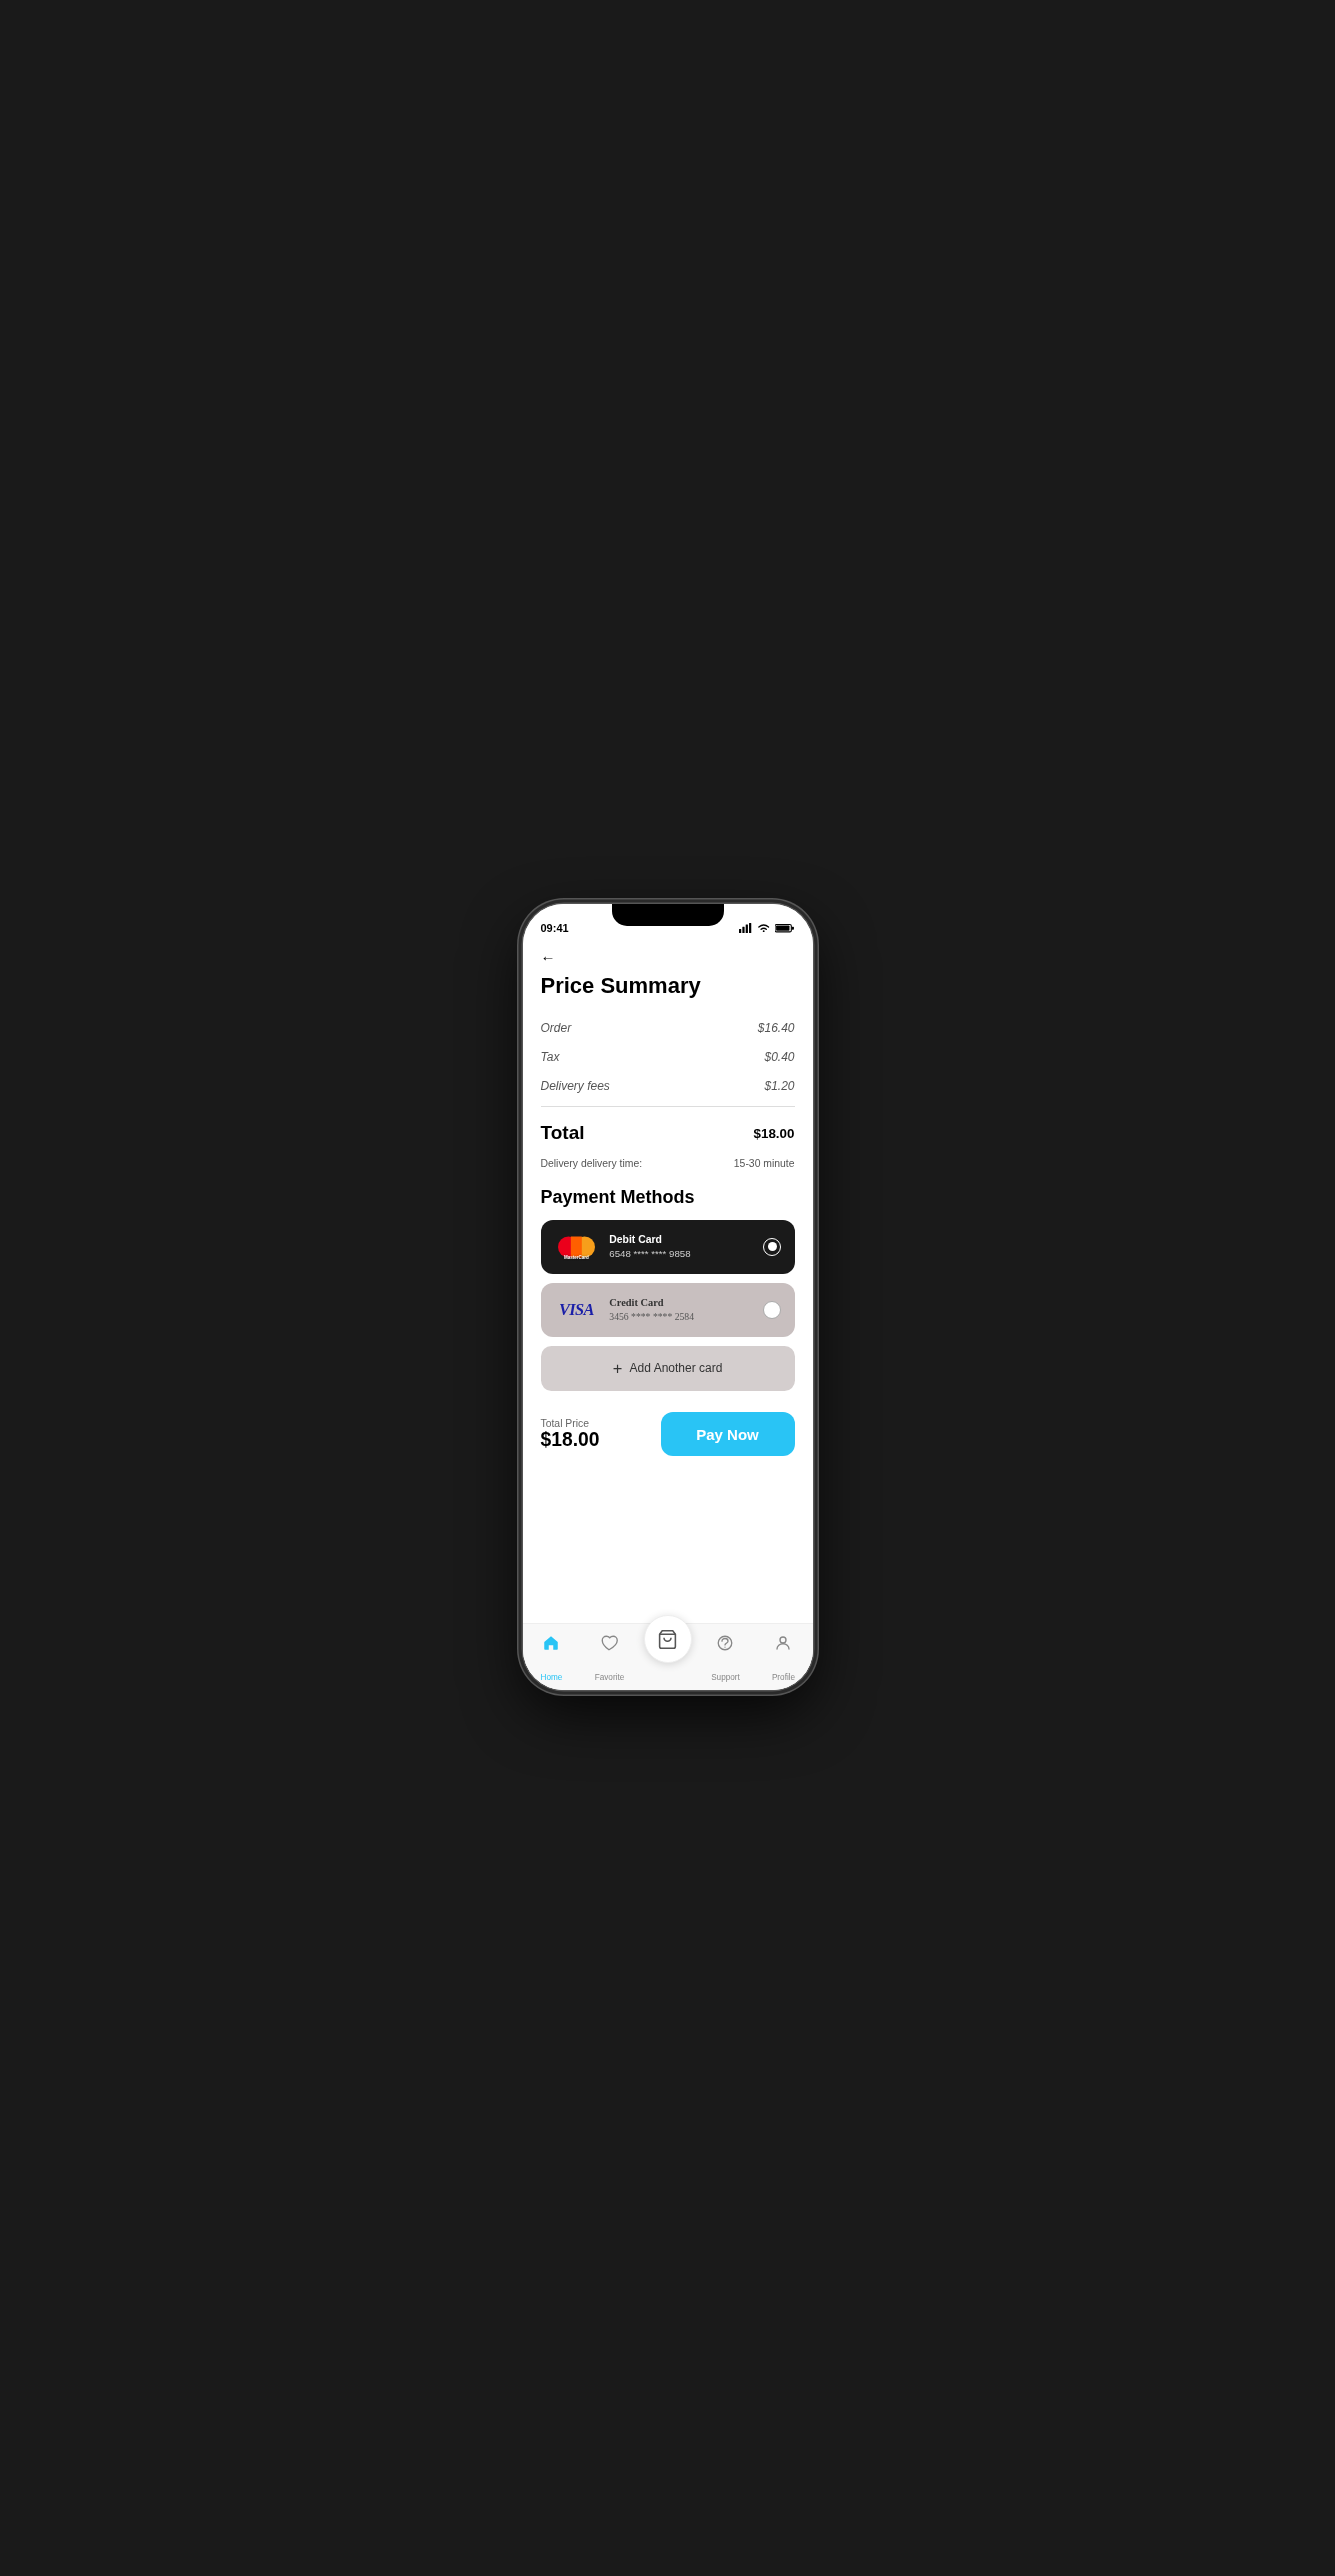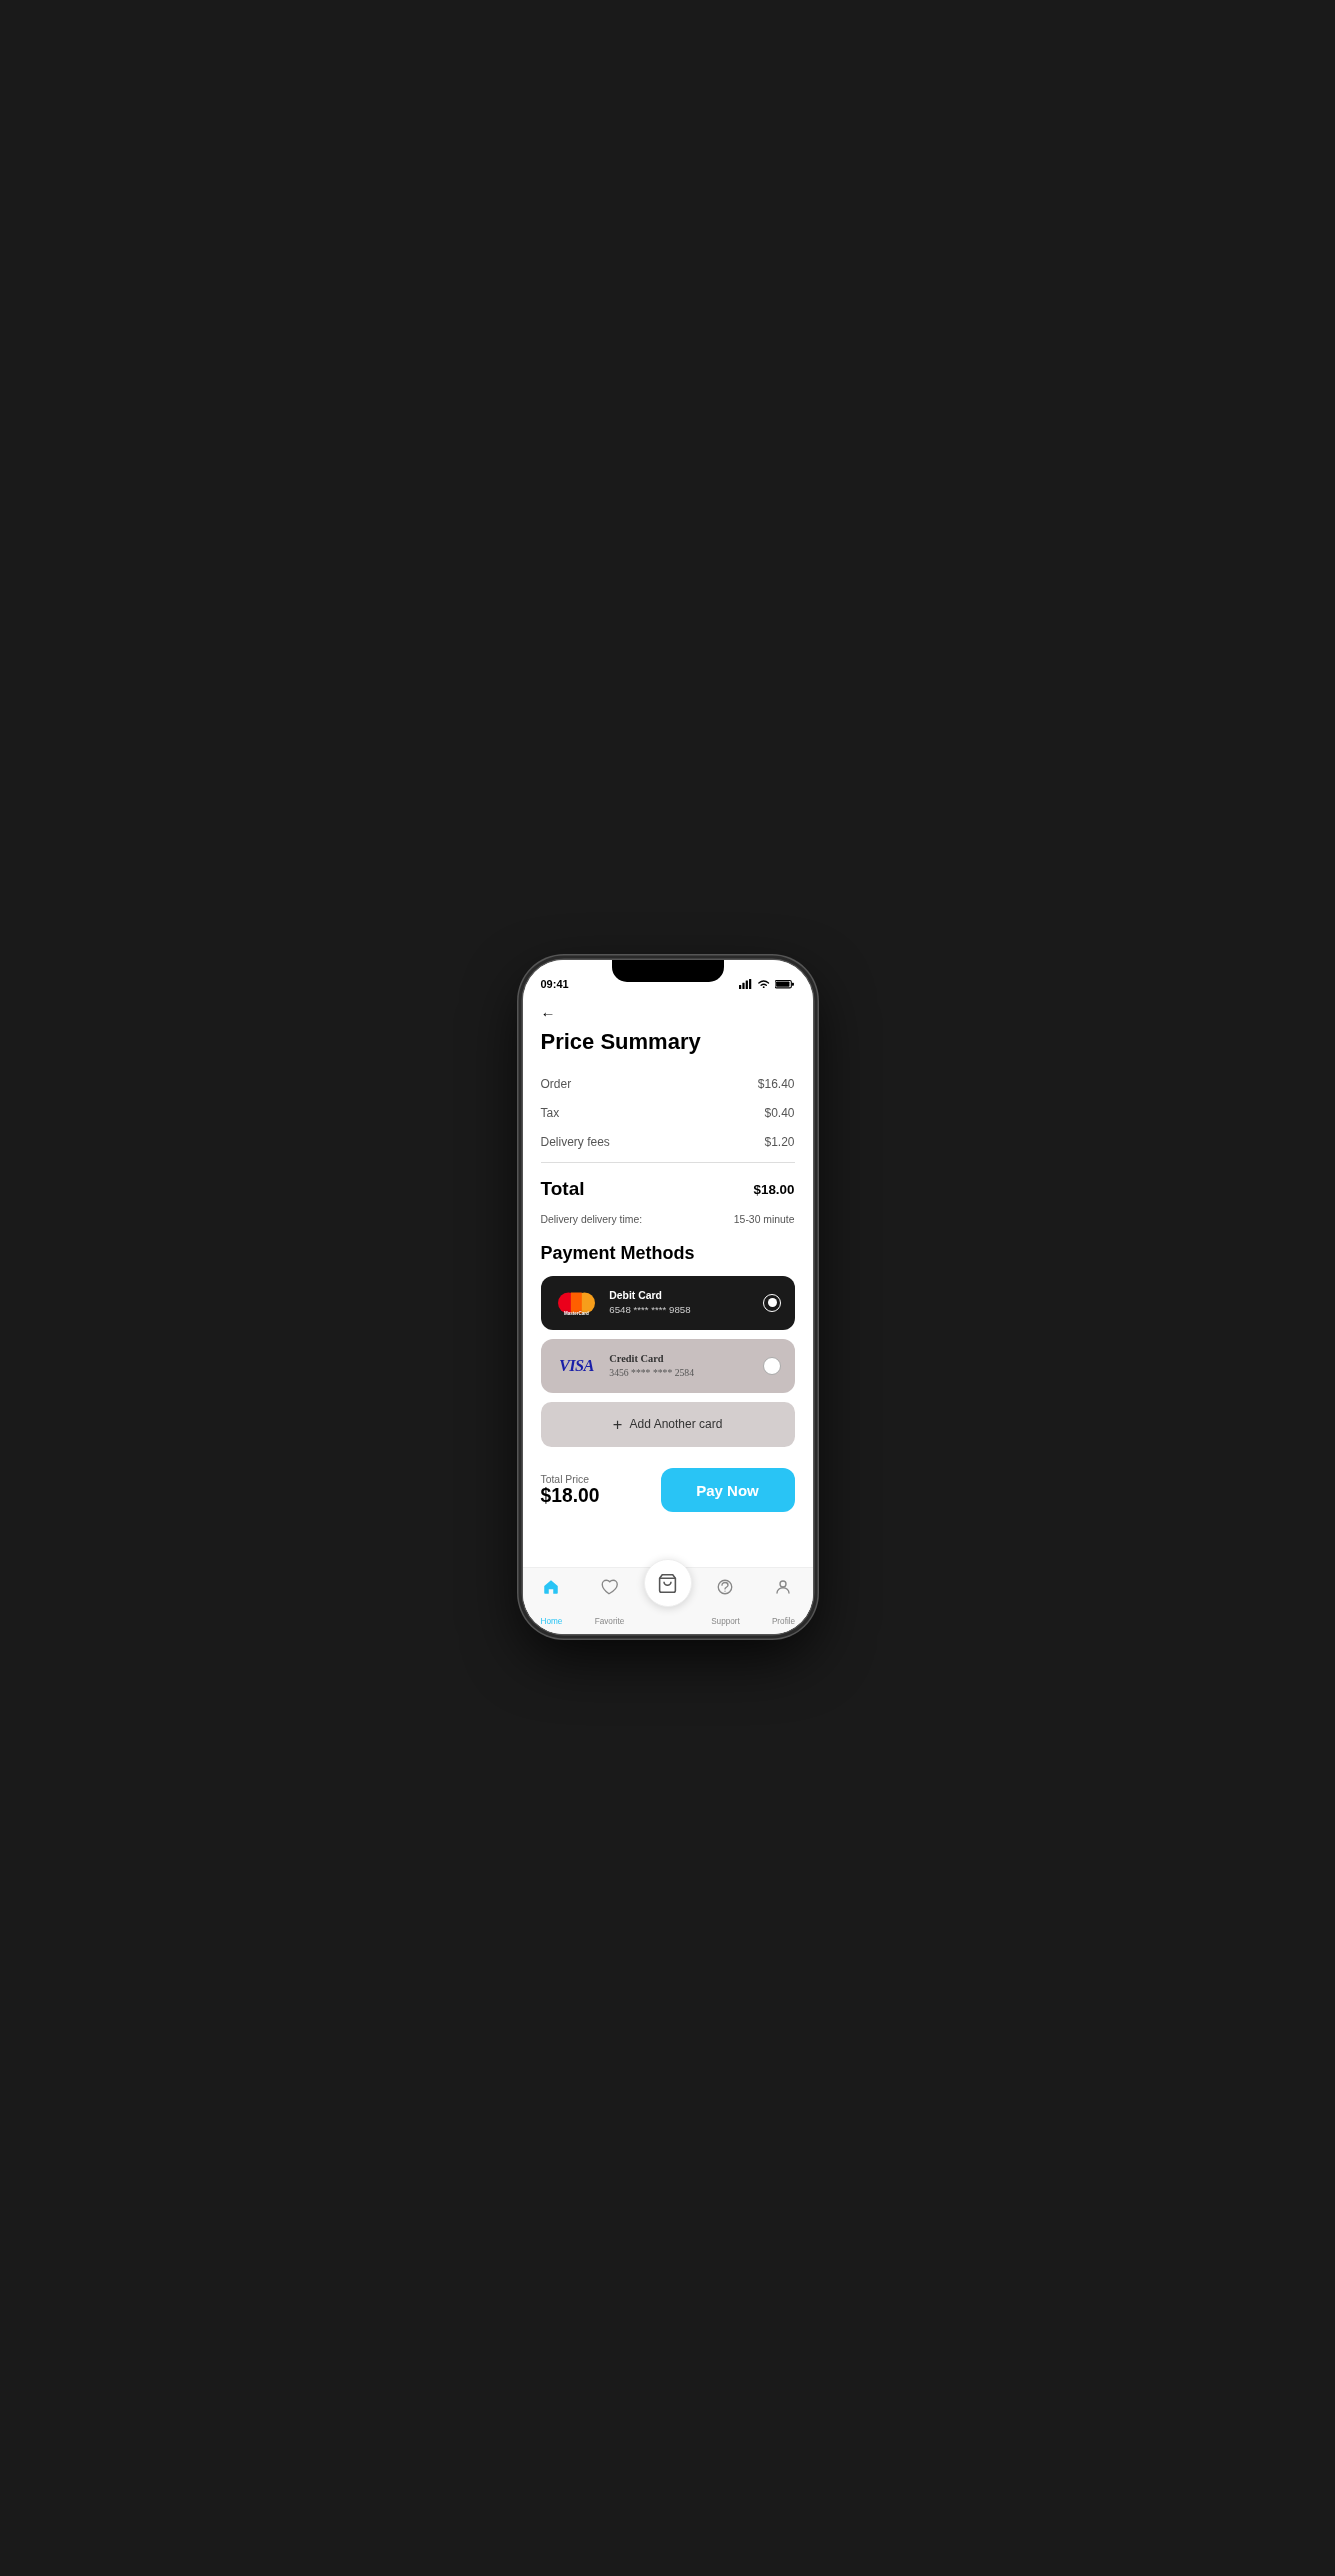--- a/index.html
+++ b/index.html
@@ -9,21 +9,21 @@
       background: #1a1a1a;
       display: flex;
       justify-content: center;
       align-items: center;
       min-height: 100vh;
       font-family: -apple-system, BlinkMacSystemFont, 'SF Pro Display', 'Helvetica Neue', Arial, sans-serif;
     }
 
     .phone-frame {
       width: 290px;
-      height: 674px;
+      height: 786px;
       background: #fff;
       border-radius: 41px;
       position: relative;
       overflow: hidden;
       box-shadow:
         0 0 0 1.5px #555,
         0 0 0 4.5px #2a2a2a,
         0 0 0 6px #555,
         0 22px 59px rgba(0,0,0,0.8);
       margin-top: 18px;
@@ -131,20 +131,21 @@
       color: #000;
       margin-bottom: 15px;
     }
 
     
     .summary-row {
       display: flex;
       justify-content: space-between;
       align-items: center;
       padding: 7.4px 0;
+      font-style: italic;
     }
 
     .summary-label {
       font-size: 12px;
       color: #555;
     }
 
     .summary-value {
       font-size: 12px;
       color: #555;

